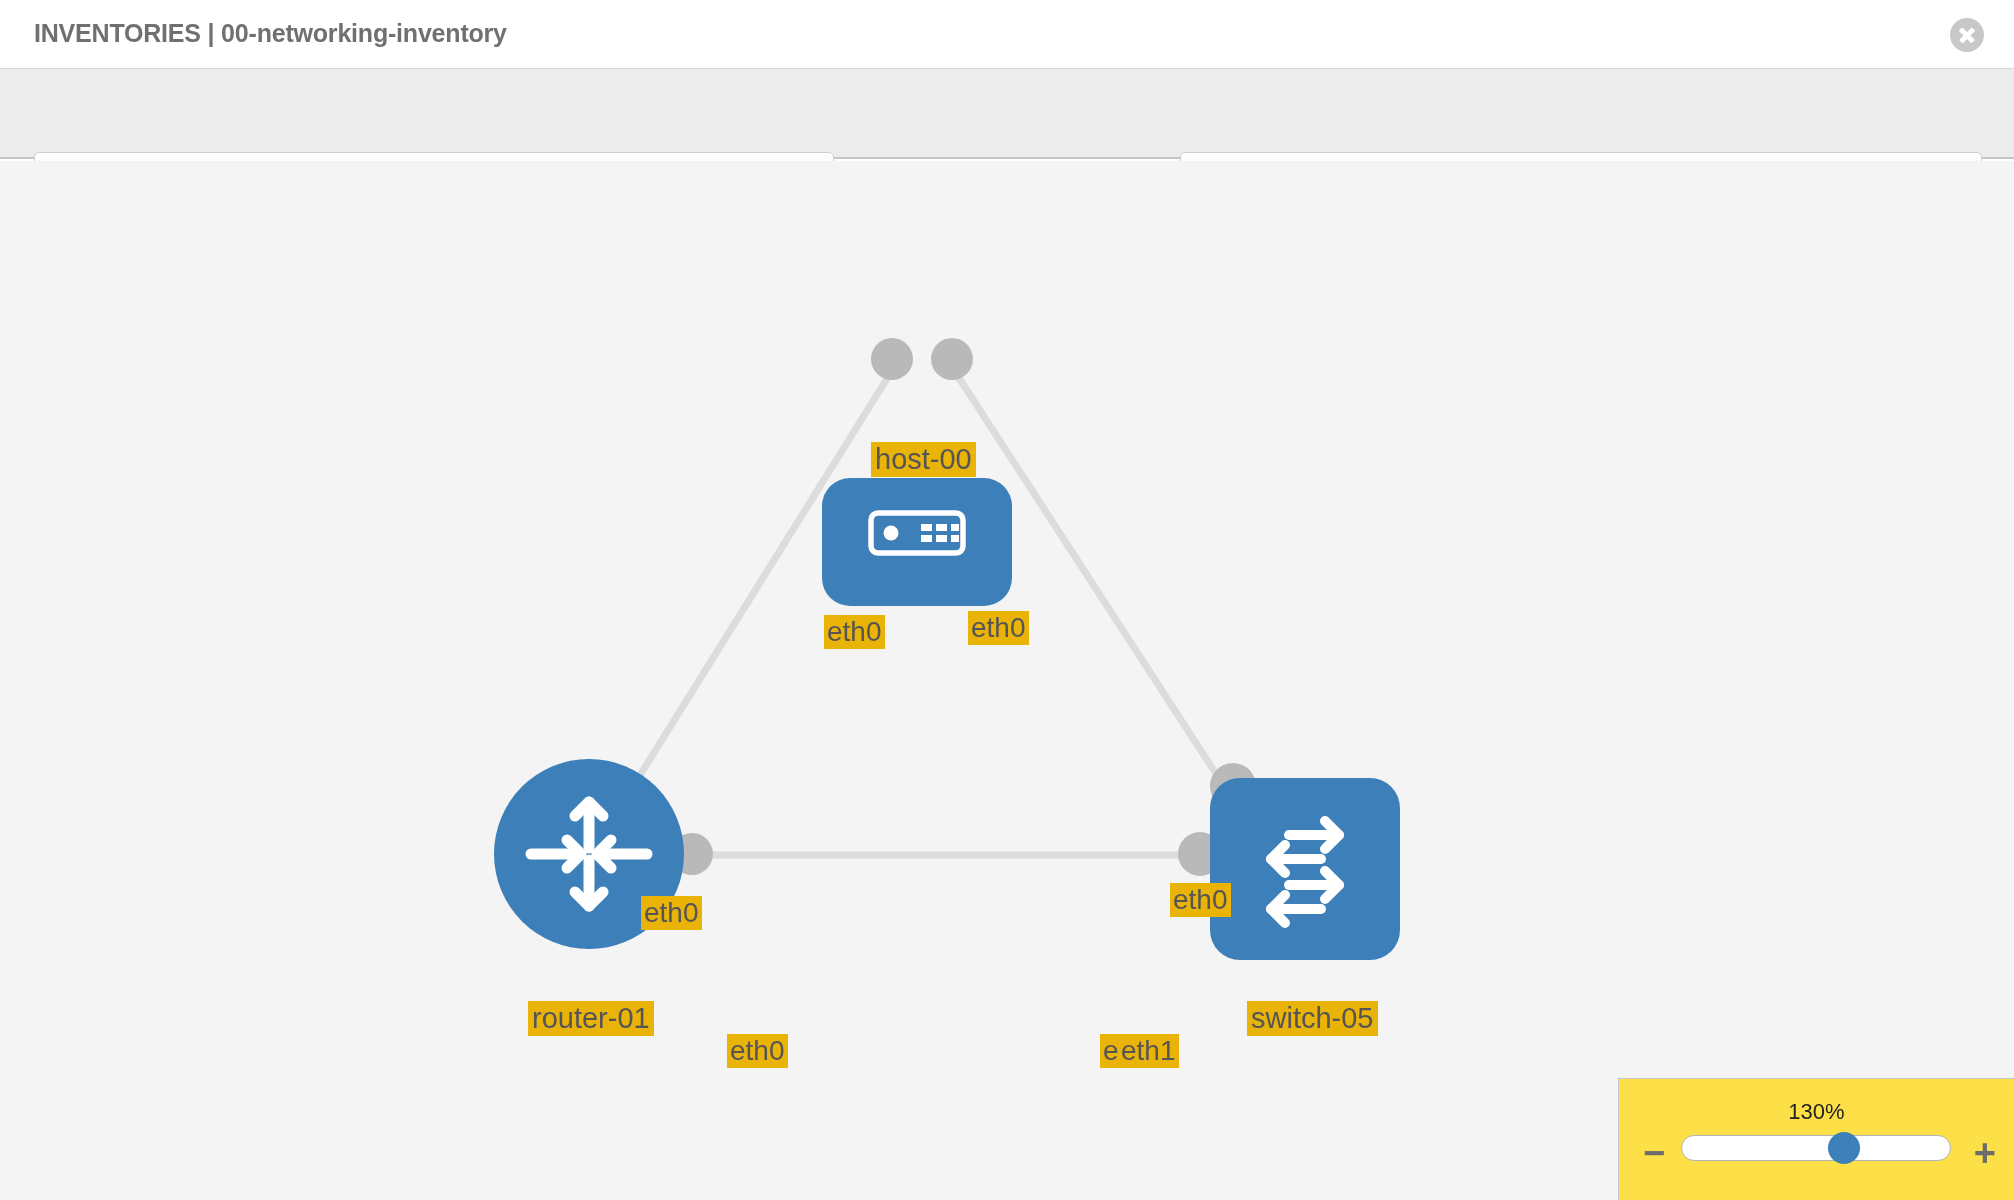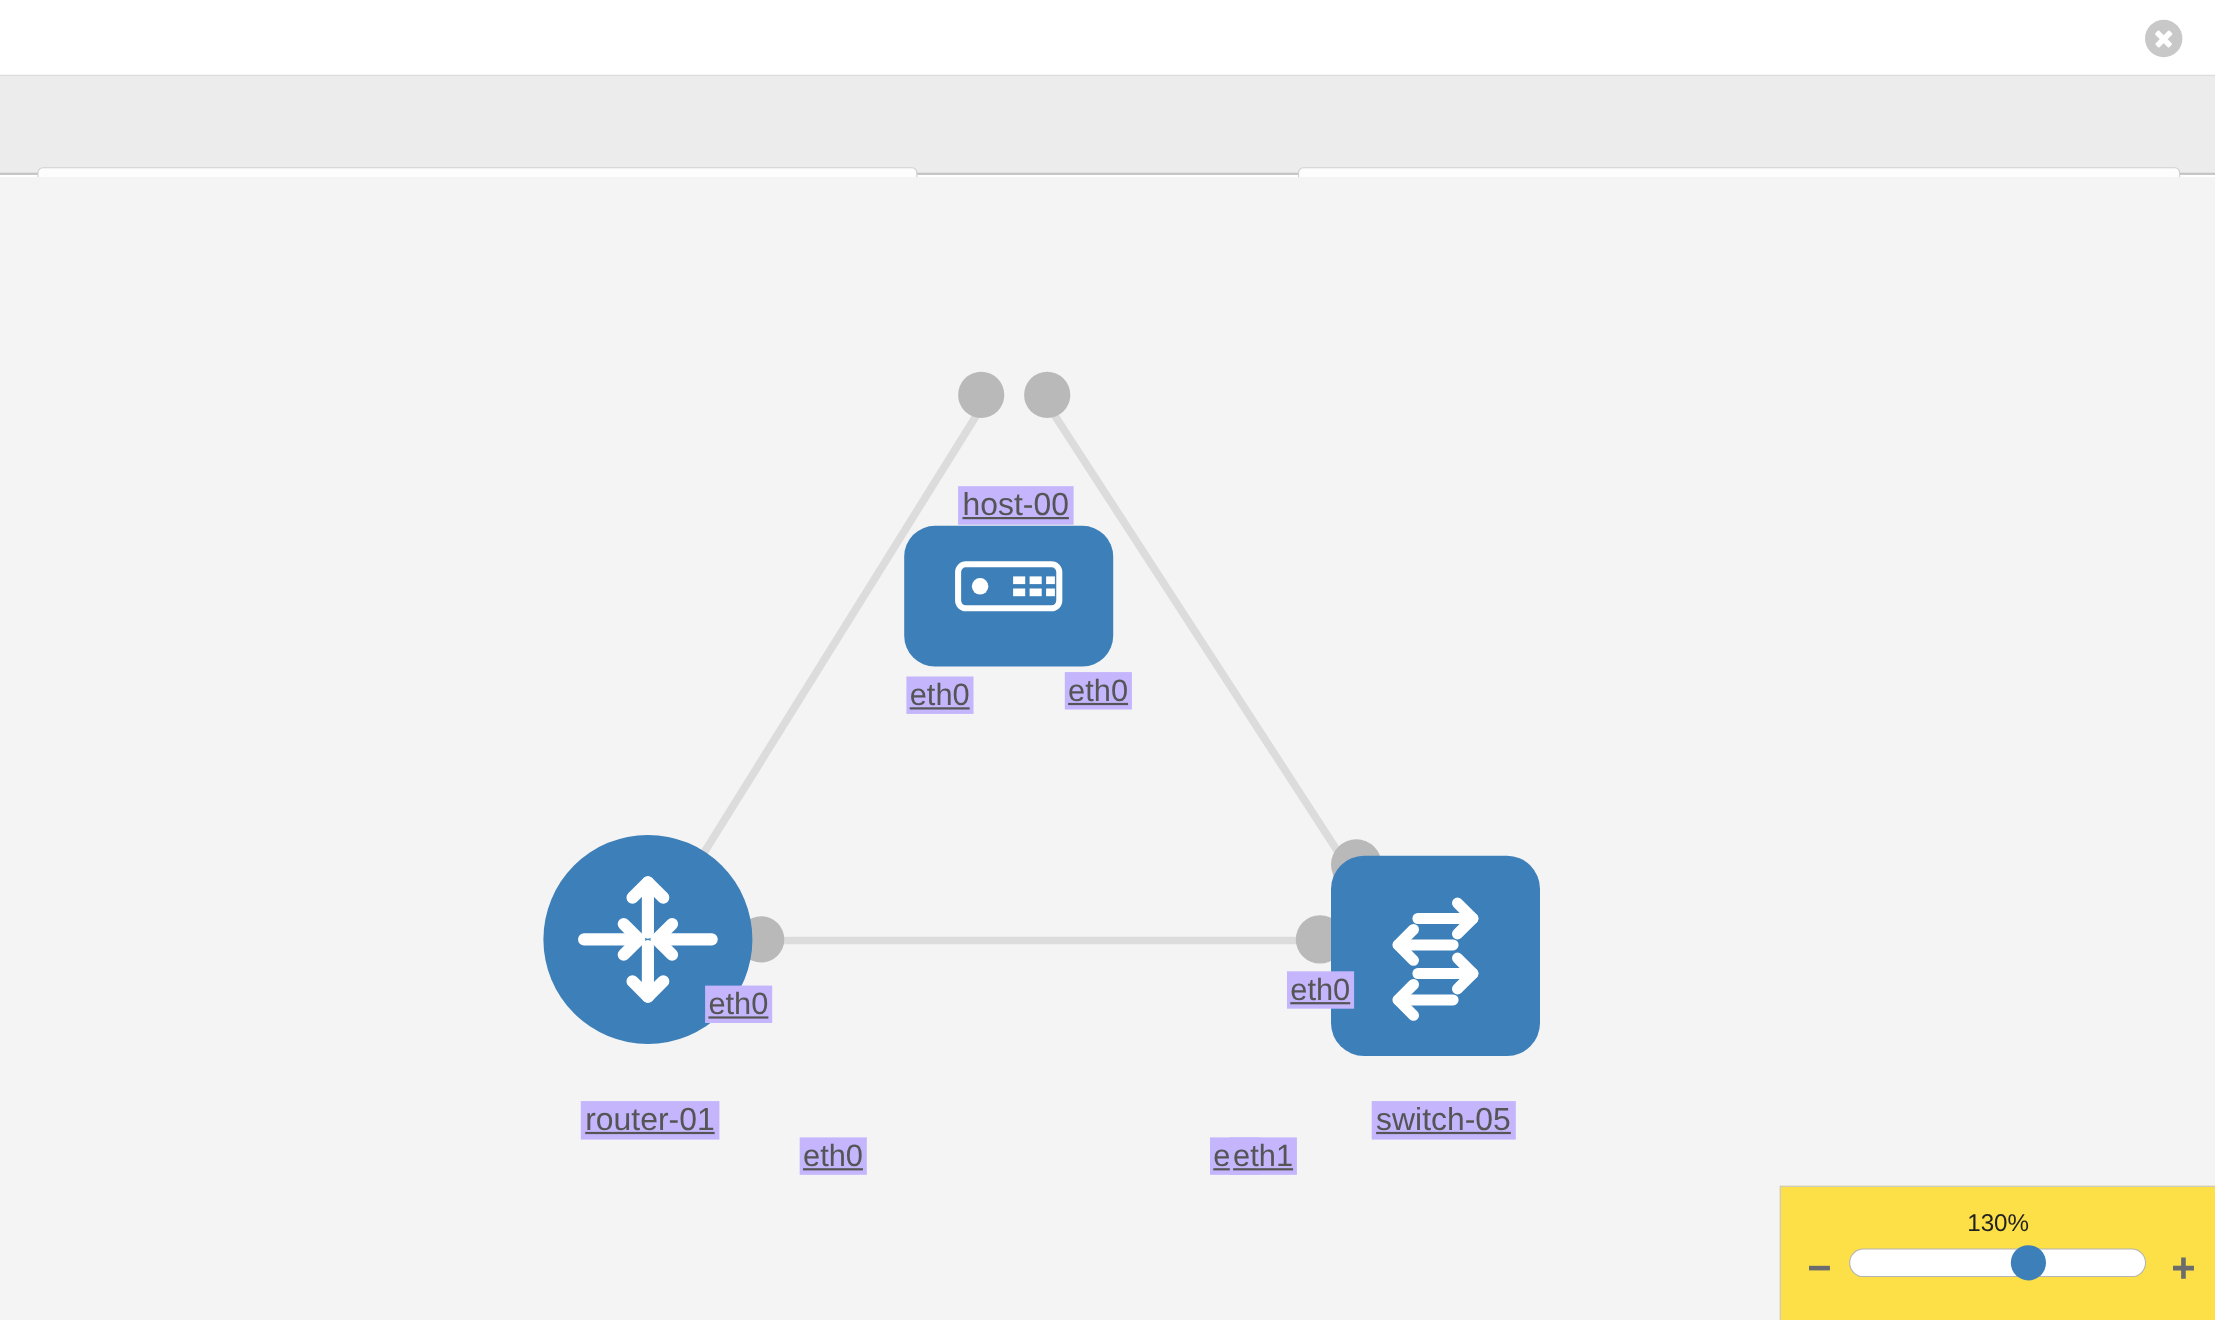--- a/index.html
+++ b/index.html
@@ -86,25 +86,24 @@
     position: absolute; top: 161px; left: 0;
     width: 2014px; height: 1039px;
     background: #f4f4f4;
     overflow: hidden;
   }
   .canvas svg { position: absolute; left: 0; top: 0; }
 
   
   .nlabel {
     position: absolute;
-    background: #c4b5fd;
+    background: #eab308;
     color: #555555;
     white-space: nowrap;
     line-height: 1;
-    text-decoration: underline;
   }
   .nlabel.node  { font-size: 29px; padding: 3px 4px; }
   .nlabel.iface { font-size: 28px; padding: 3px 3px; }
 
   
   .zoom-panel {
     position: absolute; right: 0; bottom: 0;
     width: 396px; height: 122px;
     background: #fde047;
     border: 1px solid #c9c9c9;
@@ -132,20 +131,21 @@
     width: 32px; height: 32px; border-radius: 50%;
     background: #3c7fb9; cursor: grab;
   }
 </style>
 </head>
 <body>
 
 <div id="app">
 
   <div class="header">
+    <div class="breadcrumb">INVENTORIES | 00-networking-inventory</div>
     <div class="close-btn"></div>
   </div>
 
   <div class="toolbar">
 
     <div class="actions-select">
       <span class="actions-label">ACTIONS</span>
       <span class="caret"></span>
     </div>
 

